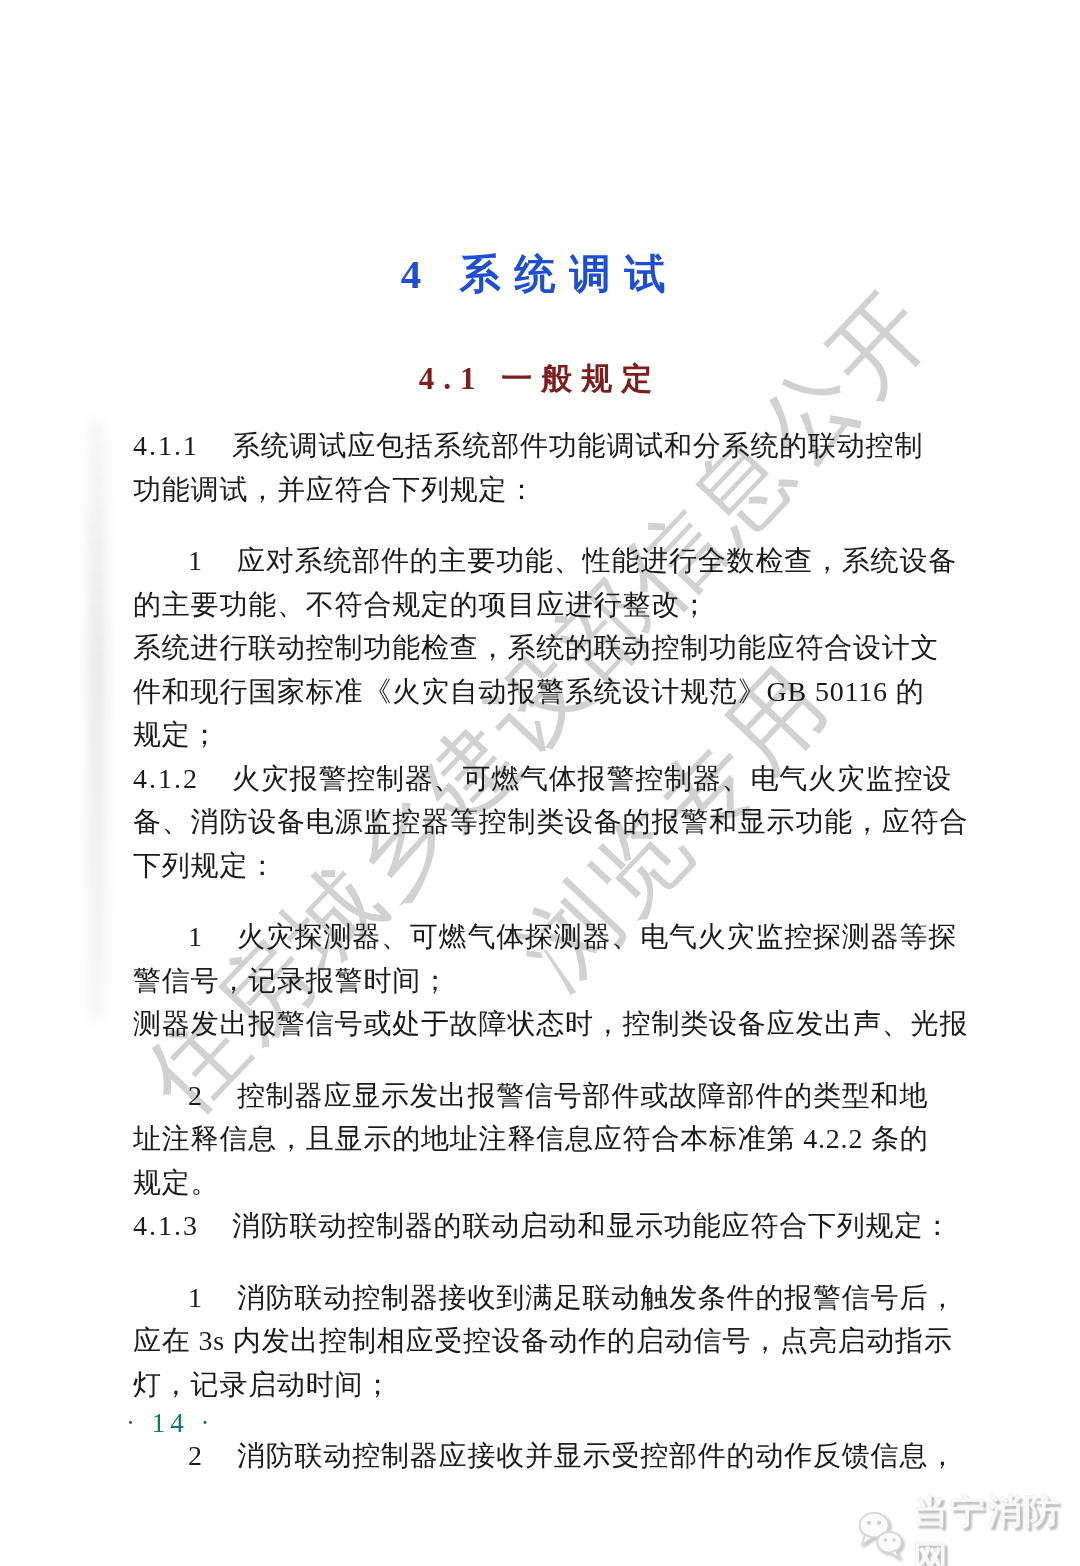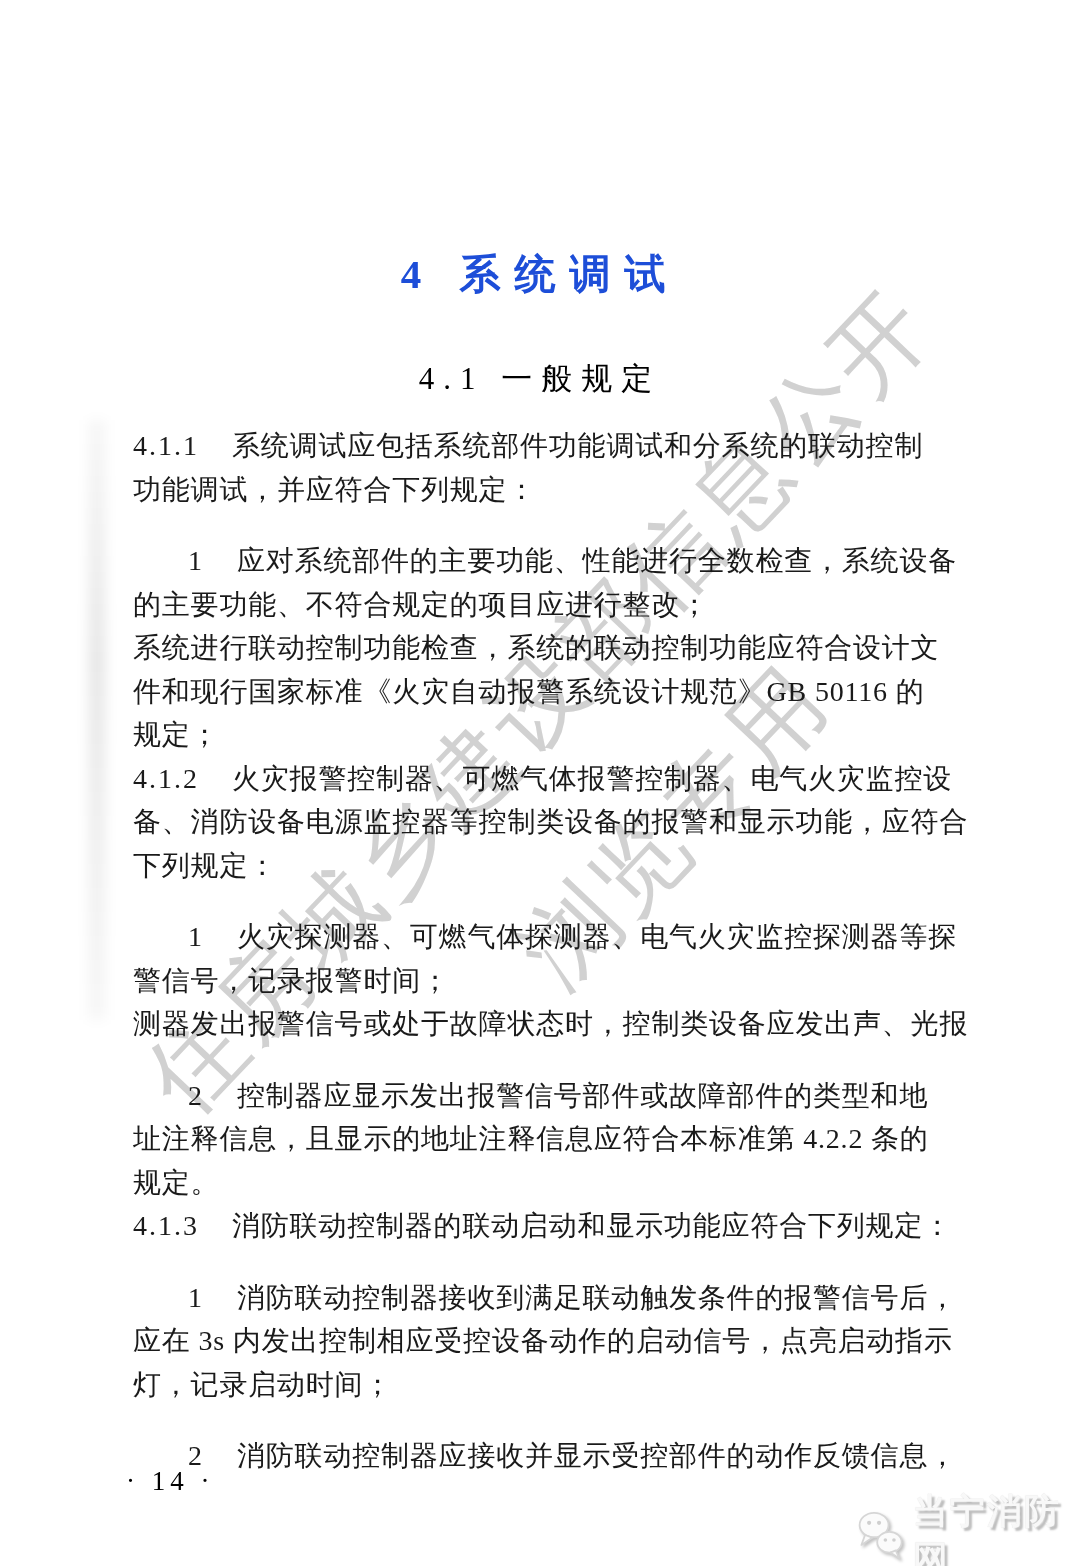--- a/index.html
+++ b/index.html
@@ -49,43 +49,43 @@
     color: #1d4ed8;
     z-index: 2;
   }
   .section {
     position: absolute;
     left: 0; top: 358px;
     width: 100%;
     margin: 0;
     text-align: center;
     font-size: 31px;
-    font-weight: normal;
+    font-weight: bold;
     letter-spacing: 9px;
-    color: #000000;
+    color: #7f1d1d;
     z-index: 2;
   }
   .body-block {
     position: absolute;
     left: 133px; top: 424px;
     width: 830px;
     font-size: 28px;
     line-height: 43.5px;
     letter-spacing: 0.8px;
     z-index: 2;
   }
   .line { white-space: nowrap; height: 43.5px; }
   .line.indent { padding-left: 55px; margin-top: 28px; }
   .num { font-weight: normal; margin-right: 33px; letter-spacing: 2px; }
   .pagenum {
     position: absolute;
-    left: 126px; top: 1466px;
+    left: 126px; top: 1408px;
     font-size: 27px;
     letter-spacing: 5px;
-    color: #000000;
+    color: #0f766e;
     z-index: 2;
   }
   
   .brand {
     position: absolute;
     left: 856px; top: 1488px;
     display: flex;
     align-items: center;
     z-index: 2;
   }

